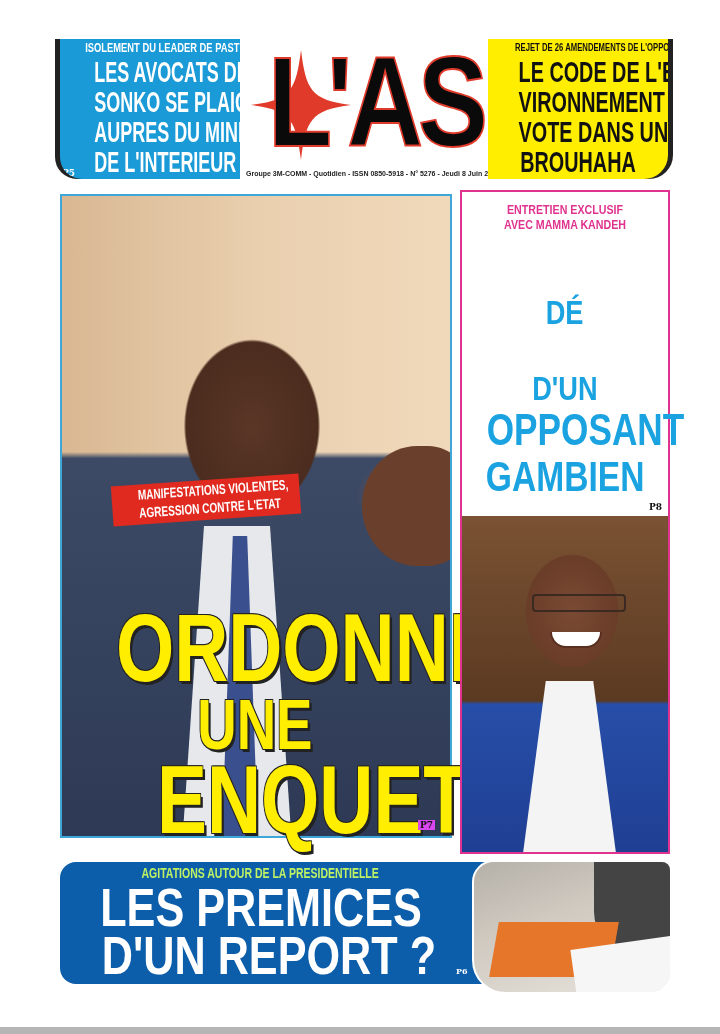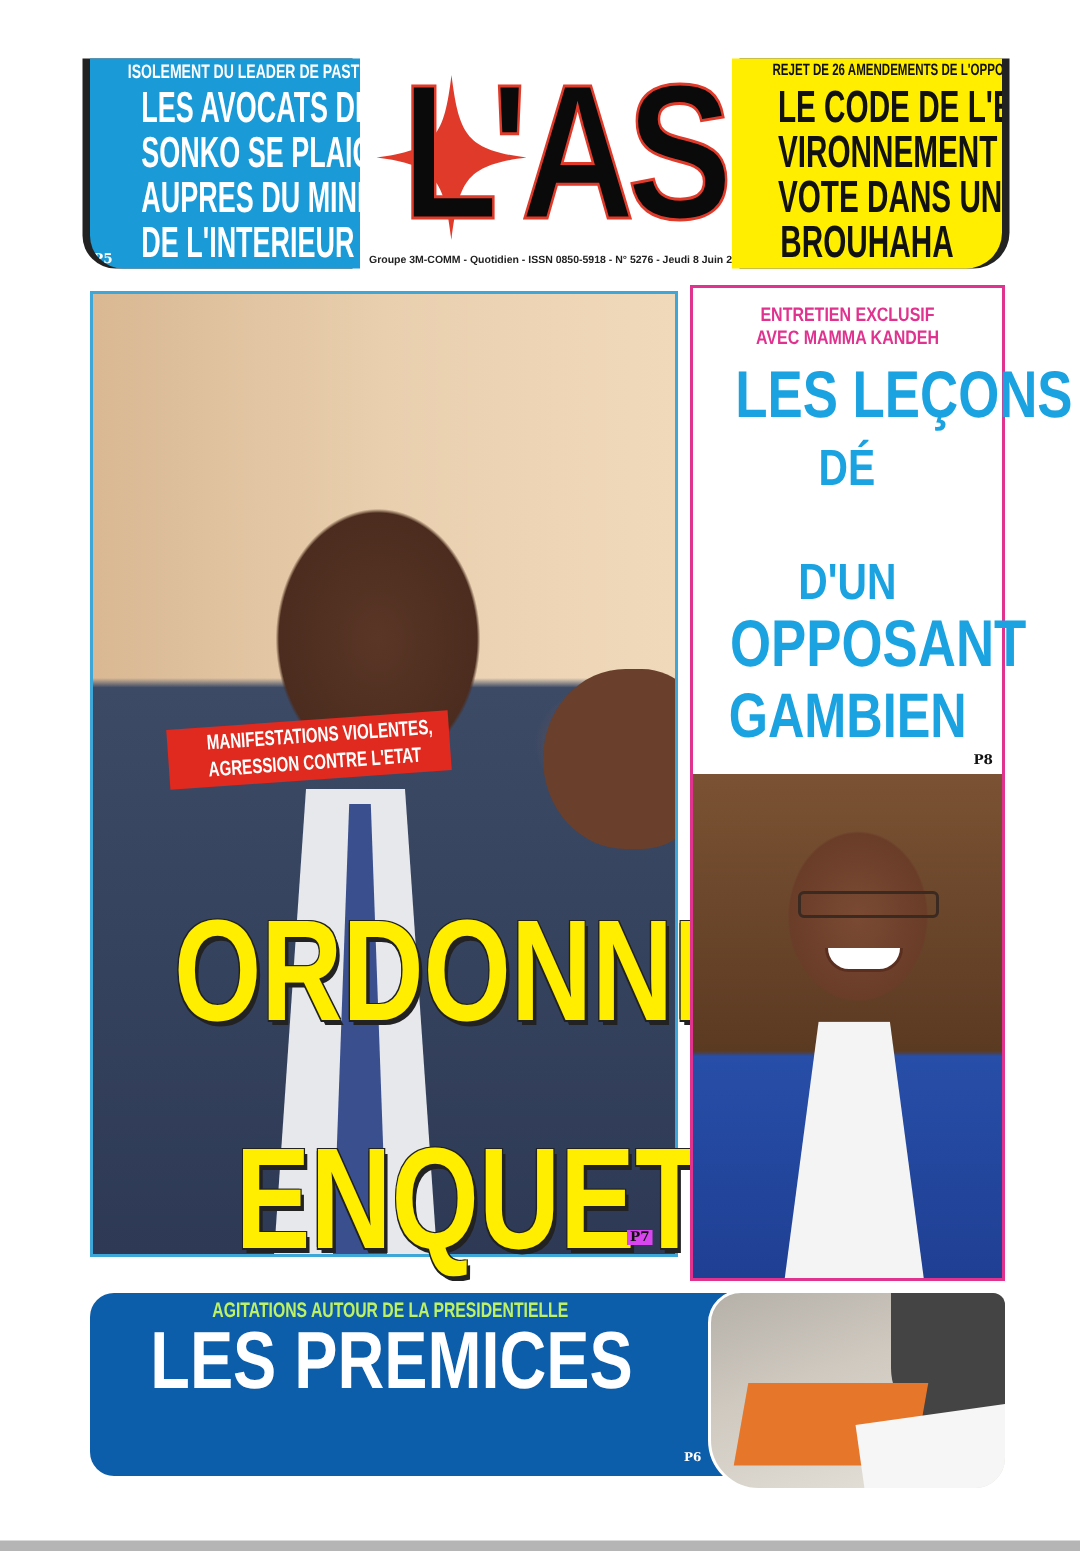--- a/index.html
+++ b/index.html
@@ -149,43 +149,44 @@
     <div class="tie"></div>
     <div class="hand-right"></div>
   </div>
 
   <div class="red-tag">
     <span>MANIFESTATIONS VIOLENTES,</span>
     <span>AGRESSION CONTRE L'ETAT</span>
   </div>
 
   <div class="mk-line mk2"><span class="mk-inner">ORDONNE</span></div>
+  <div class="mk-line mk3"><span class="mk-inner">UNE</span></div>
   <div class="mk-line mk4"><span class="mk-inner">ENQUETE</span></div>
   <span class="p7">P7</span>
 
   <div class="rt-box">
     <span class="rt-kicker" style="top:10px">ENTRETIEN EXCLUSIF</span>
     <span class="rt-kicker" style="top:25px">AVEC MAMMA KANDEH</span>
-    <div class="rt-line" style="top:48px;font-size:44px;line-height:48px"><span class="in">LES LEÇONS</span></div>
     <div class="rt-line" style="top:100px;font-size:34px;line-height:40px"><span class="in">DÉ</span></div>
     <div class="rt-line" style="top:214px;font-size:44px;line-height:48px"><span class="in">OPPOSANT</span></div>
     <div class="rt-line" style="top:176px;font-size:34px;line-height:40px"><span class="in">D'UN</span></div>
     <div class="rt-line" style="top:262px;font-size:42px;line-height:46px"><span class="in">GAMBIEN</span></div>
     <span class="p8">P8</span>
   </div>
 
   <div class="rt-photo">
     <div class="rt-shirt"></div>
     <div class="rt-glasses"></div>
     <div class="rt-smile"></div>
   </div>
 
   <div class="bb">
     <div class="bb-kicker"><span class="in">AGITATIONS AUTOUR DE LA PRESIDENTIELLE</span></div>
     <div class="bb-line" style="top:18px"><span class="in">LES PREMICES</span></div>
+    <div class="bb-line" style="top:66px"><span class="in">D'UN REPORT ?</span></div>
     <span class="p6">P6</span>
   </div>
   <div class="bb-photo">
     <div class="bb-sleeve"></div>
     <div class="bb-box"></div>
     <div class="bb-paper"></div>
   </div>
 </div>
 
 <div class="bottom-bar"></div>

